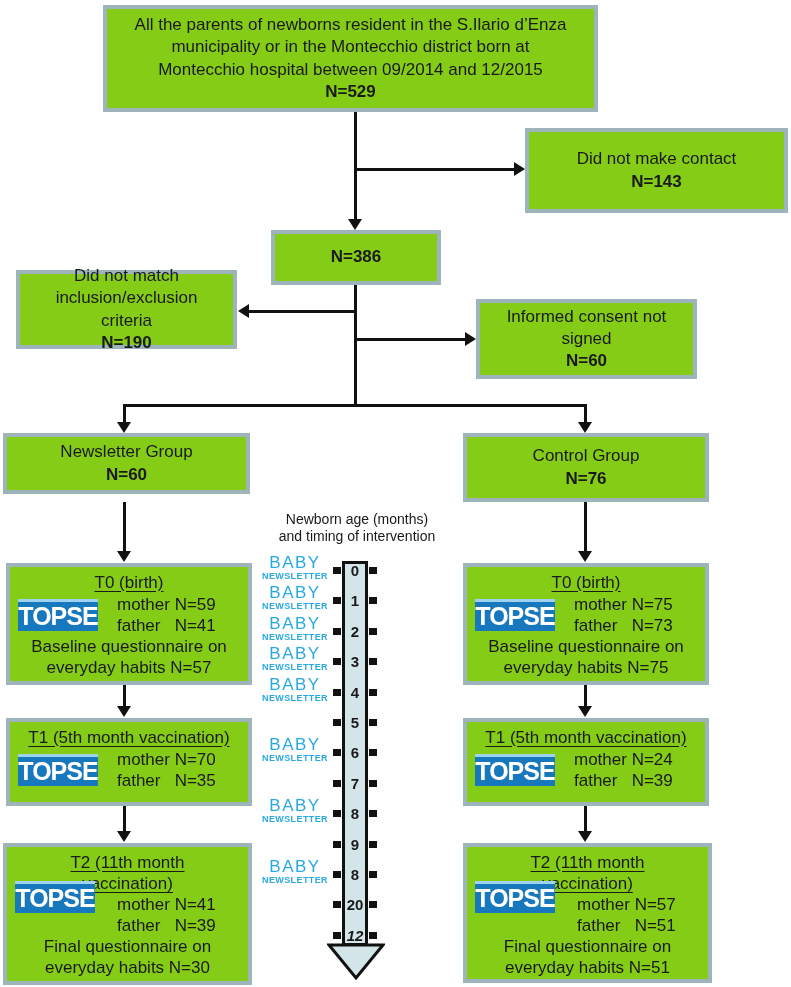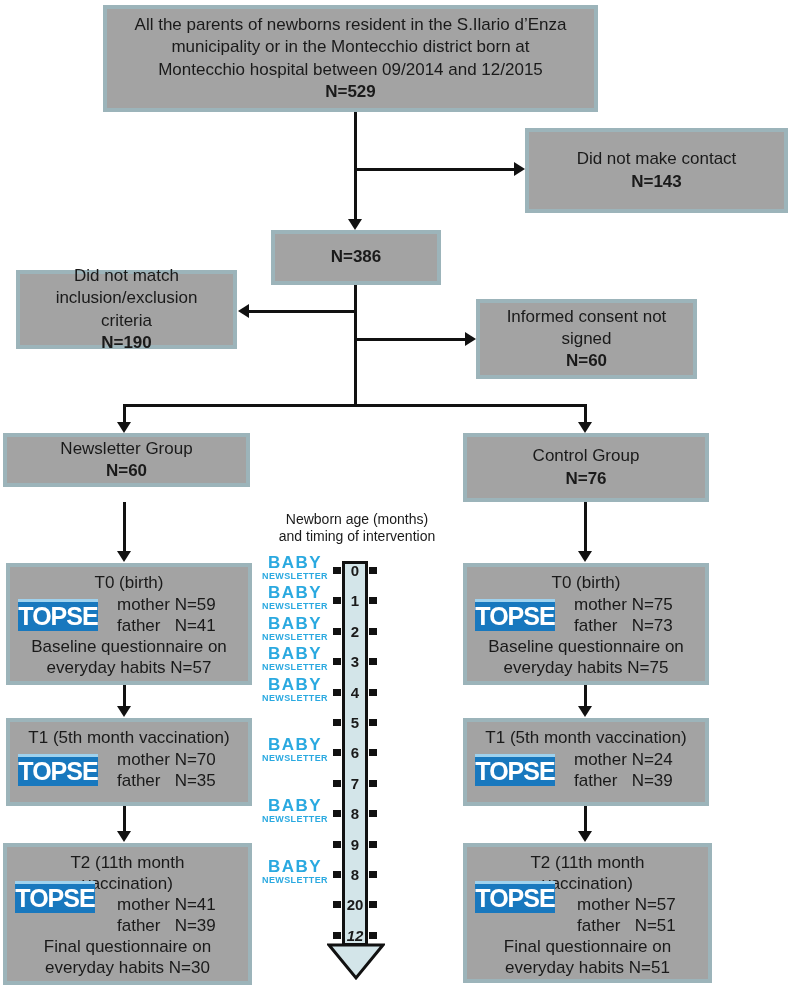--- a/index.html
+++ b/index.html
@@ -3,28 +3,28 @@
 <meta charset="utf-8">
 <style>
   html,body{margin:0;padding:0;}
   body{
     width:791px;height:987px;position:relative;overflow:hidden;
     background:#fff;color:#1a1a1a;
     font-family:"Liberation Sans", sans-serif;
   }
   .box{
     position:absolute;box-sizing:border-box;
-    border:4px solid var(--box-border,#9cb4ba);background:#a3a3a3;
+    border:4px solid var(--box-border,#9cb4ba);background:#84cc16;
     display:flex;flex-direction:column;justify-content:center;align-items:center;
     text-align:center;font-size:17px;line-height:1.3;
   }
   .bn{font-weight:bold;}
   .pre-line{white-space:pre-line;}
   .stagebox{justify-content:flex-start;padding-top:5px;line-height:1.24;}
-  .heading{text-underline-offset:3px;}
+  .heading{text-decoration:underline;text-underline-offset:3px;}
   .row{display:flex;align-items:center;width:100%;padding-left:8px;box-sizing:border-box;margin-top:1px;}
   .topse{
     width:80px;height:32px;flex:0 0 80px;
     background:var(--topse-bg,#1878be);color:#fff;
     font-weight:bold;font-size:25px;letter-spacing:-1px;line-height:1;
     display:flex;align-items:center;justify-content:center;
     border-top:3px solid #9fd2ee;box-sizing:border-box;
   }
   .topse-abs{position:absolute;left:8px;top:34px;}
   .mf{text-align:left;margin-left:4px;}
@@ -41,30 +41,30 @@
   .arr.left{border-top:7px solid transparent;border-bottom:7px solid transparent;border-right:11px solid var(--line-black,#111);}
   .tl-caption{position:absolute;left:262px;top:511px;width:190px;text-align:center;font-size:14px;line-height:1.22;}
   .tl-bar{
     position:absolute;left:342px;top:561px;width:26px;height:385px;
     box-sizing:border-box;border:3px solid var(--line-black,#111);
     background:var(--bar-fill,#d3e5e9);
   }
   .tl-num{position:absolute;left:342px;width:26px;text-align:center;font-size:15px;font-weight:bold;}
   .tl-tick{position:absolute;width:8px;height:7px;background:var(--line-black,#111);}
   .baby{position:absolute;left:256px;width:78px;text-align:center;color:var(--baby-blue,#2aa9e0);line-height:1;}
-  .baby .b1{display:block;font-size:17px;font-weight:bold;letter-spacing:1.5px;}
+  .baby .b1{display:block;font-size:17px;font-weight:normal;letter-spacing:1.5px;}
   .baby .b2{display:block;font-size:9px;font-weight:bold;letter-spacing:0.4px;margin-top:1px;}
   .tl-arrow{position:absolute;left:327px;top:943px;}
   
   #b-eligible{left:103px;top:5px;width:495px;height:107px;}
   #b-nocontact{left:525px;top:128px;width:263px;height:85px;}
   #b-n386{left:271px;top:230px;width:170px;height:55px;}
   #b-nomatch{left:16px;top:270px;width:221px;height:79px;}
   #b-consent{left:476px;top:299px;width:221px;height:80px;}
-  #b-nlgroup{left:3px;top:433px;width:247px;height:54px;}
+  #b-nlgroup{left:3px;top:433px;width:247px;height:61px;}
   #b-cgroup{left:463px;top:433px;width:246px;height:69px;}
   #b-nl-t0{left:6px;top:563px;width:246px;height:122px;}
   #b-nl-t1{left:6px;top:718px;width:246px;height:88px;}
   #b-nl-t2{left:3px;top:843px;width:249px;height:142px;}
   #b-c-t0{left:463px;top:563px;width:246px;height:122px;}
   #b-c-t1{left:463px;top:718px;width:246px;height:88px;}
   #b-c-t2{left:463px;top:843px;width:249px;height:140px;}
 </style>
 </head>
 <body>

